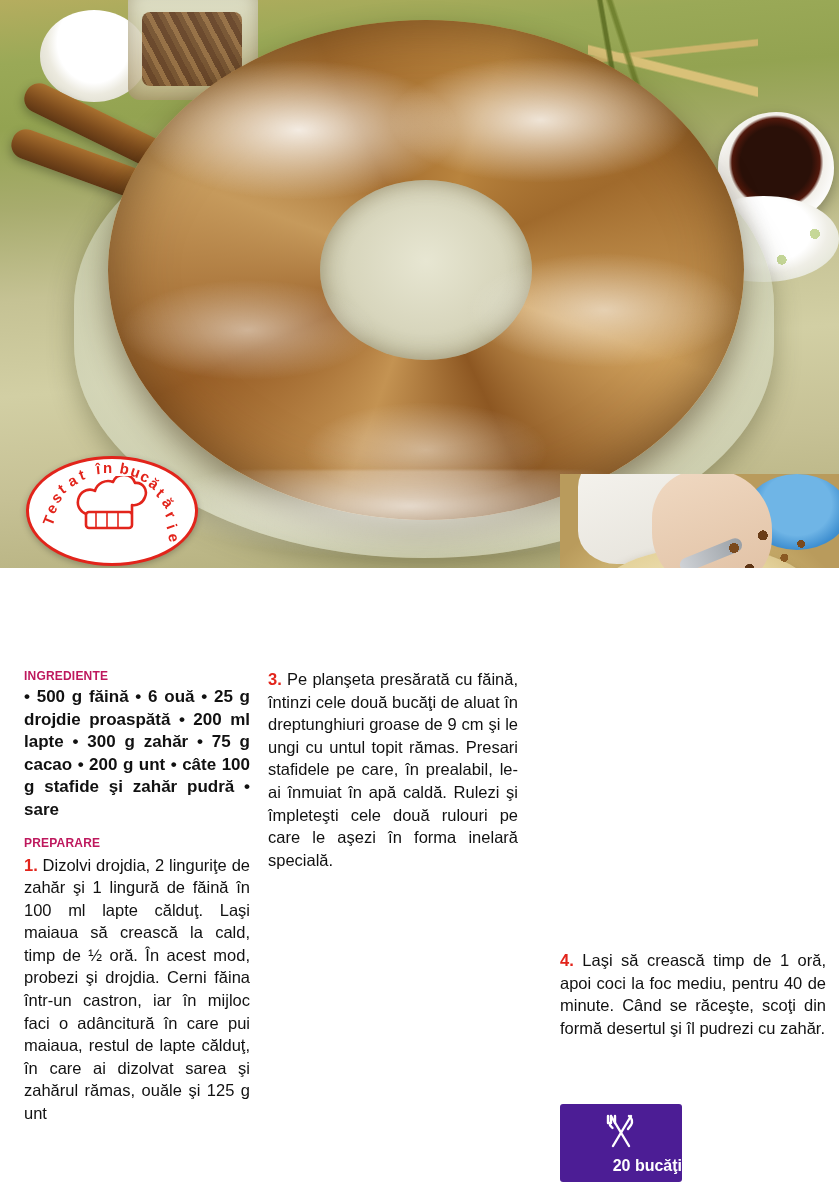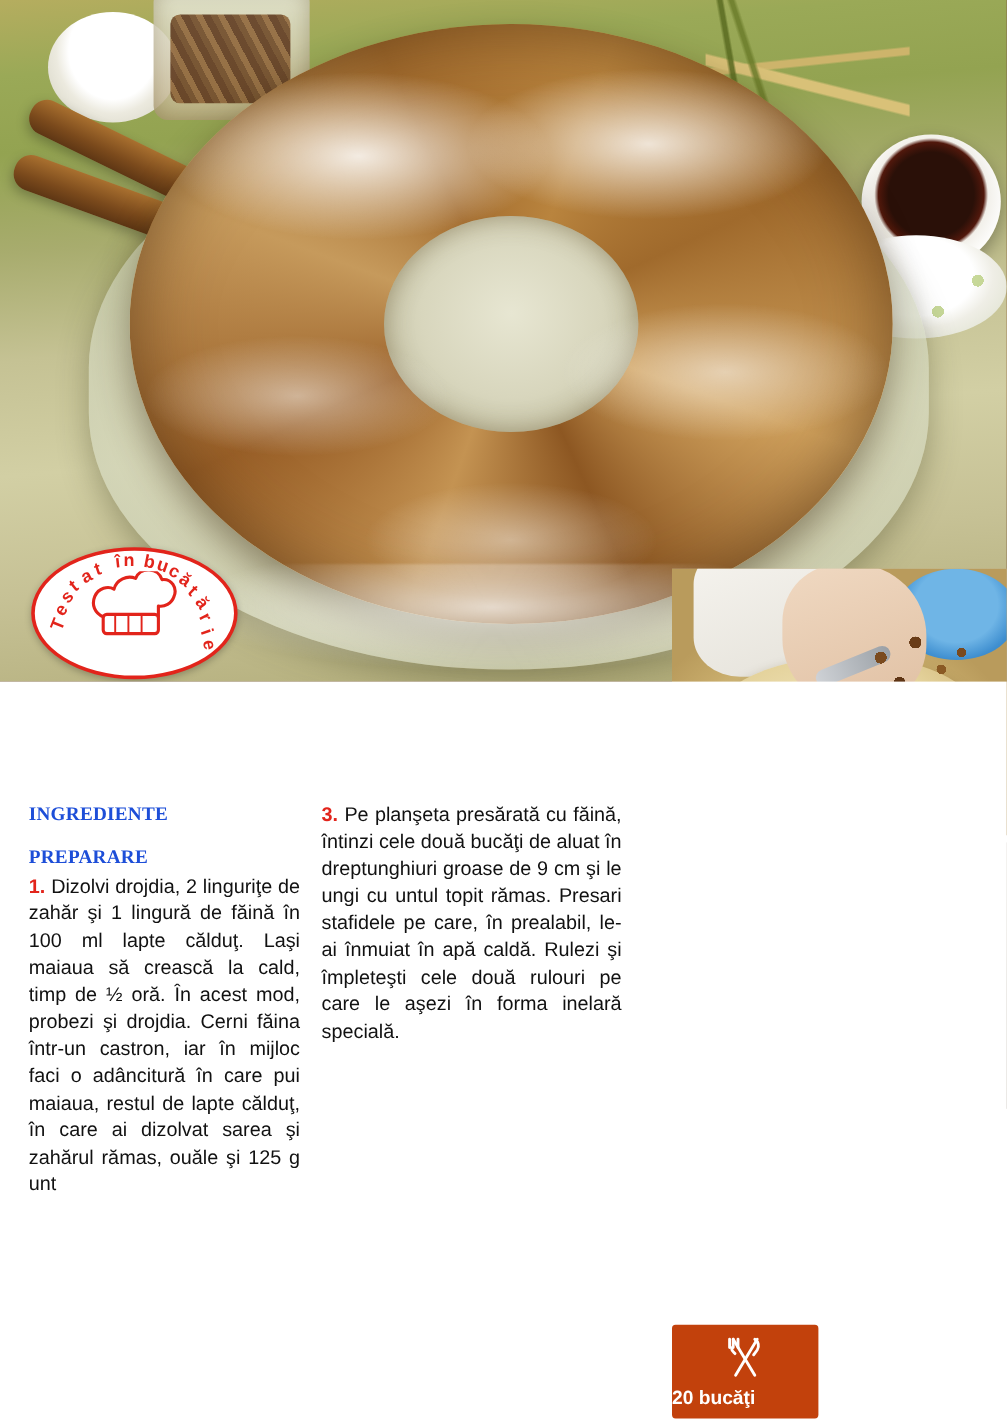--- a/index.html
+++ b/index.html
@@ -208,31 +208,31 @@
   }
   .col{
     position:absolute;font-size:16.5px;line-height:1.37;color:#111;
     text-align:justify;
   }
   .col-left{left:24px;top:100px;width:226px;}
   .col-mid{left:268px;top:100px;width:250px;}
   .col-right{left:560px;top:381px;width:266px;}
 
   .head{
-    color:#1d4ed8;font-weight:bold;font-size:16px;letter-spacing:.2px;margin:0 0 2px 0;font-family:Liberation Serif, serif;
+    color:#be185d;font-weight:bold;font-size:12px;letter-spacing:.2px;margin:0 0 2px 0;
   }
   .ing{font-weight:bold;font-size:17px;line-height:1.32;margin:0 0 10px 0;}
   .step-num{color:#e2241b;font-weight:bold;}
   p.body{margin:0 0 0 0;}
   .head-prep{margin-top:14px;}
 
   
   .infobox{
-    position:absolute;width:122px;height:78px;background:#c2410c;border-radius:3px;
-    color:#fff;text-align:left;
+    position:absolute;width:122px;height:78px;background:#4c1d95;border-radius:3px;
+    color:#fff;text-align:right;
   }
   .infobox .label{
     position:absolute;left:0;right:0;bottom:7px;font-size:16px;font-weight:bold;
   }
   .box-portions{left:560px;top:1104px;}
   .box-time{left:694px;top:1104px;}
   .icon-wrap{position:absolute;left:0;right:0;top:8px;height:38px;}
 </style>
 </head>
 <body>
@@ -300,28 +300,32 @@
     <div class="p2-inner"></div>
     <div class="p2-tube"></div>
     <div class="p2-spoon"></div>
   </div>
 
   <div class="content">
 
 
     <div class="col col-left">
       <div class="head">INGREDIENTE</div>
+      <div class="ing">• 500 g făină • 6 ouă • 25 g drojdie proaspătă • 200 ml lapte • 300 g zahăr • 75 g cacao • 200 g unt • câte 100 g stafide şi zahăr pudră • sare</div>
       <div class="head head-prep">PREPARARE</div>
       <p class="body"><span class="step-num">1.</span> <span>Dizolvi drojdia, 2 linguriţe de zahăr şi 1 lingură de făină în 100 ml lapte călduţ. Laşi maiaua să crească la cald, timp de ½ oră. În acest mod, probezi şi drojdia. Cerni făina într-un castron, iar în mijloc faci o adâncitură în care pui maiaua, restul de lapte călduţ, în care ai dizolvat sarea şi zahărul rămas, ouăle şi 125 g unt</span></p>
     </div>
 
     <div class="col col-mid">
       <p class="body"><span class="step-num">3.</span> <span>Pe planşeta presărată cu făină, întinzi cele două bucăţi de aluat în dreptunghiuri groase de 9 cm şi le ungi cu untul topit rămas. Presari stafidele pe care, în prealabil, le-ai înmuiat în apă caldă. Rulezi şi împleteşti cele două rulouri pe care le aşezi în forma inelară specială.</span></p>
     </div>
 
+    <div class="col col-right">
+      <p class="body"><span class="step-num">4.</span> <span>Laşi să crească timp de 1 oră, apoi coci la foc mediu, pentru 40 de minute. Când se răceşte, scoţi din formă desertul şi îl pudrezi cu zahăr.</span></p>
+    </div>
   </div>
 
   <div class="infobox box-portions">
     <div class="icon-wrap">
       <svg width="40" height="38" viewBox="0 0 40 38" style="display:block;margin:0 auto;">
         <g stroke="#ffffff" stroke-width="2.4" fill="none" stroke-linecap="round">
           <path d="M10 4 L28 34"></path>
           <path d="M30 4 L12 34"></path>
           <path d="M28 4c3 2 4 6 2 9l-3 4"></path>
           <path d="M10 4v7M14 4v7M7 4v7"></path>

